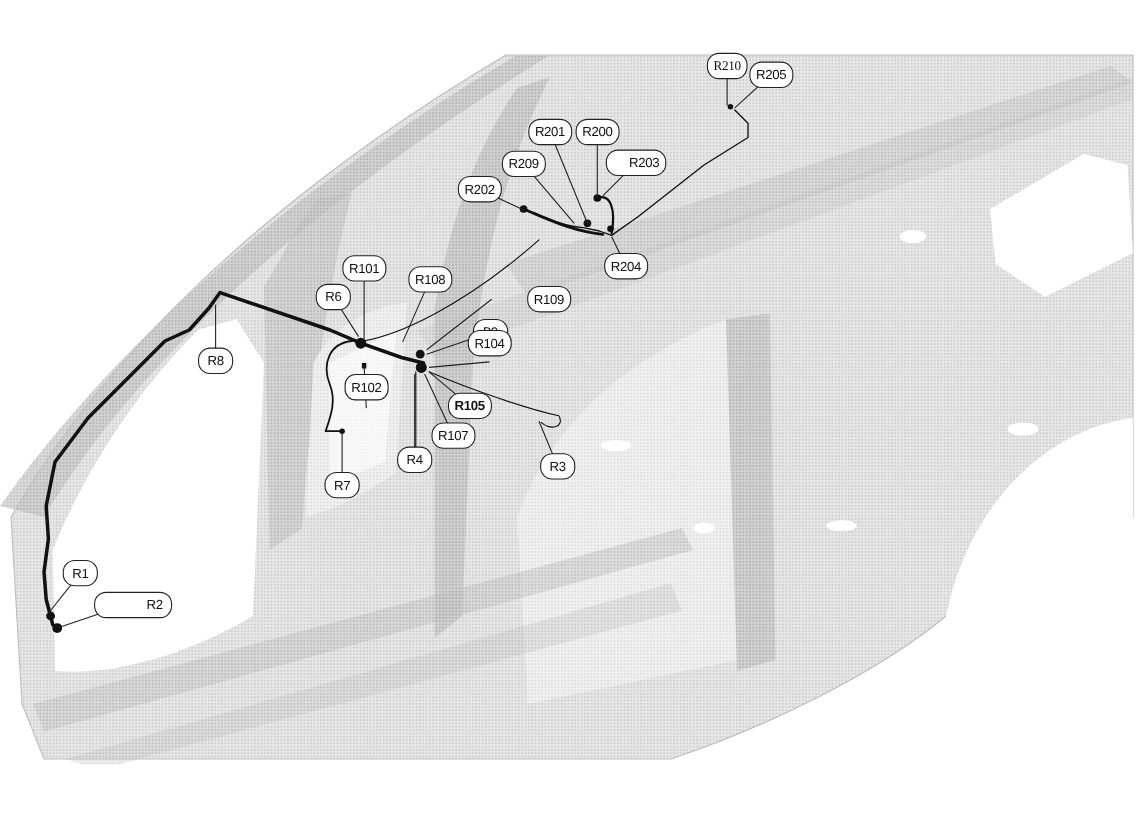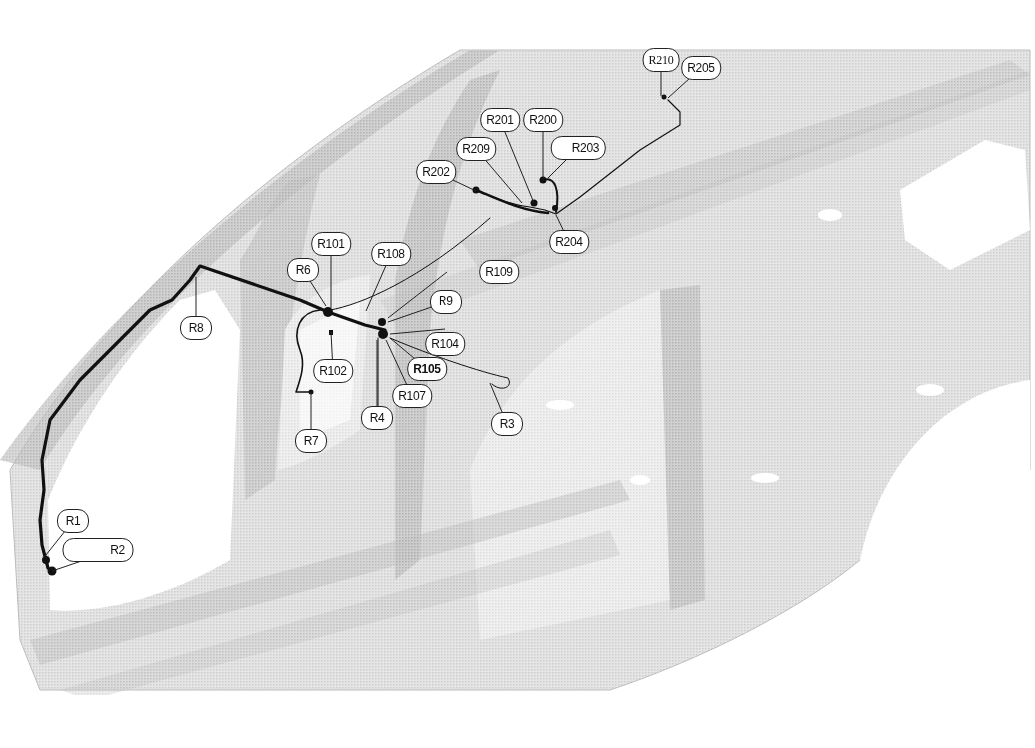--- a/index.html
+++ b/index.html
@@ -136,30 +136,30 @@
       <line x1="578" y1="148" x2="548" y2="178"></line>
       <line x1="569" y1="242" x2="556" y2="215"></line>
       <line x1="701" y1="68" x2="668" y2="98"></line>
       <line x1="476" y1="149" x2="522" y2="203"></line>
       <line x1="661" y1="60" x2="661" y2="96"></line>
     </g>
 </svg>
 
 <div id="callouts">
     <div class="callout" style="left: 73px; top: 521px;">R1</div>
-    <div class="callout" style="left: 98px; top: 550px; padding-left: 44px;">R2</div>
+    <div class="callout" style="left: 121px; top: 550px; padding-left: 44px;">R2</div>
     <div class="callout" style="left: 507px; top: 424px;">R3</div>
     <div class="callout" style="left: 377px; top: 418px;">R4</div>
     <div class="callout" style="left: 303px; top: 270px;">R6</div>
     <div class="callout" style="left: 311px; top: 441px;">R7</div>
     <div class="callout" style="left: 196px; top: 328px;">R8</div>
     <div class="callout" style="left: 446px; top: 302px; font-family: Liberation Mono, monospace;">R9</div>
     <div class="callout" style="left: 331px; top: 244px;">R101</div>
-    <div class="callout" style="left: 333px; top: 371px;">R102</div>
-    <div class="callout" style="left: 445px; top: 312px; margin-top: 32px;">R104</div>
+    <div class="callout" style="left: 333px; top: 352px; border-radius: 10px;">R102</div>
+    <div class="callout" style="left: 445px; top: 312px;">R104</div>
     <div class="callout" style="left: 427px; top: 369px; font-weight: bold;">R105</div>
     <div class="callout" style="left: 412px; top: 396px;">R107</div>
     <div class="callout" style="left: 391px; top: 254px;">R108</div>
     <div class="callout" style="left: 472px; top: 272px; margin-left: 27px;">R109</div>
     <div class="callout" style="left: 543px; top: 120px;">R200</div>
     <div class="callout" style="left: 500px; top: 120px;">R201</div>
     <div class="callout" style="left: 436px; top: 172px;">R202</div>
     <div class="callout" style="left: 578px; top: 148px; padding-left: 20px;">R203</div>
     <div class="callout" style="left: 569px; top: 242px;">R204</div>
     <div class="callout" style="left: 701px; top: 68px;">R205</div>

